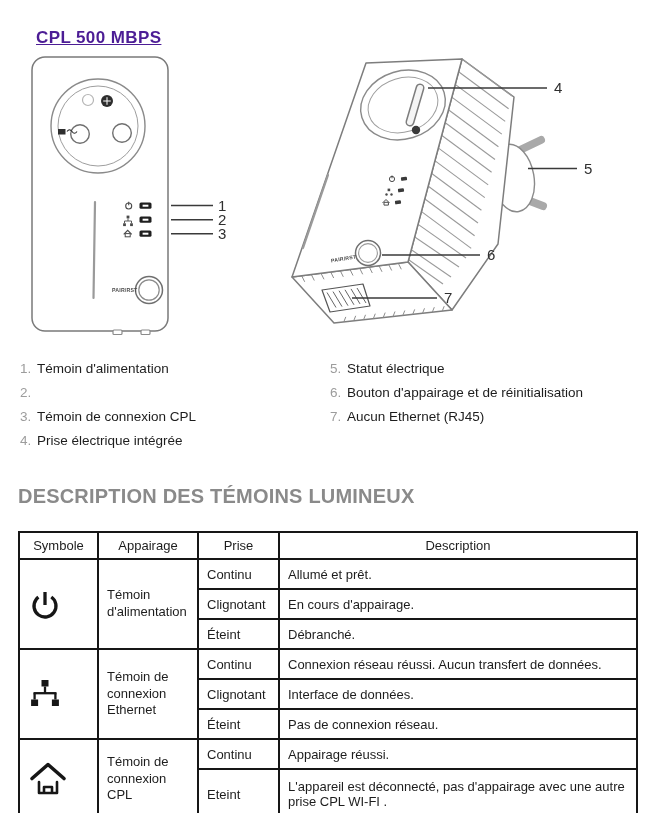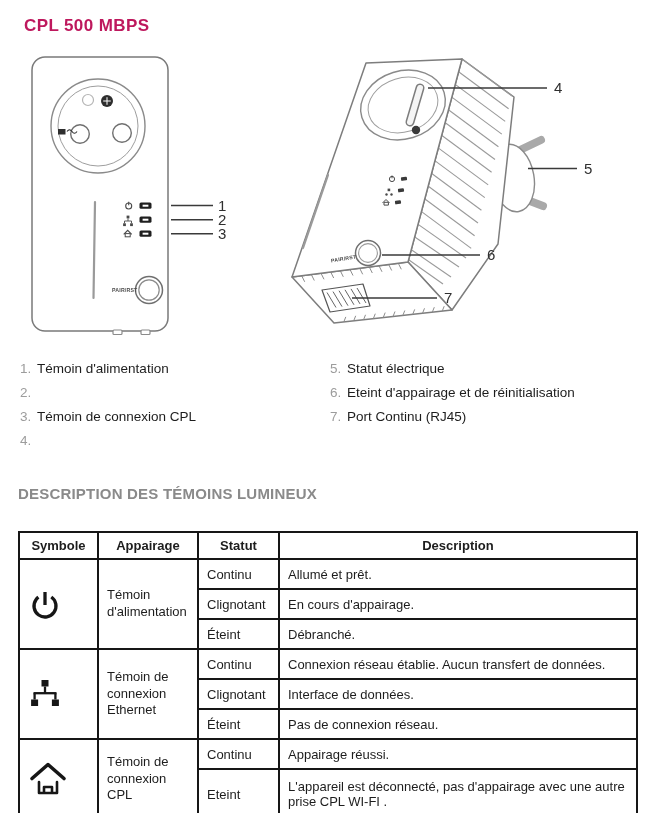--- a/index.html
+++ b/index.html
@@ -1,47 +1,47 @@
 <!DOCTYPE html>
 <html><head>
 <meta charset="utf-8">
 <style>
   html,body{margin:0;padding:0;}
   body{
     width:659px;height:813px;background:#ffffff;position:relative;
     font-family:"Liberation Sans", sans-serif;color:#1d1d1d;overflow:hidden;
   }
   h1.page-title{
-    position:absolute;left:20px;top:12px;margin:4px;
-    font-size:17px;font-weight:bold;letter-spacing:.4px;color:#be185d;
+    position:absolute;left:20px;top:12px;margin:16px;
+    font-size:17px;font-weight:bold;letter-spacing:.4px;color:#4c1d95;text-decoration:underline;
   }
   h2.section-title{
     position:absolute;left:18px;top:485px;margin:0;
-    font-size:15px;font-weight:bold;letter-spacing:.2px;color:#8a8a8a;
+    font-size:20px;font-weight:bold;letter-spacing:.2px;color:#8a8a8a;
   }
   svg.diagram{position:absolute;left:0;top:45px;}
   svg.diagram .co{font-size:15px;fill:#2f2f2f;}
   svg.diagram .pair{font-size:5.2px;font-weight:bold;fill:#4a4a4a;letter-spacing:.2px;}
   ul.legend{
     position:absolute;list-style:none;margin:0;padding:0;top:360px;
     font-size:13.5px;
   }
   ul.legend-left{left:20px;width:300px;}
   ul.legend-right{left:330px;width:320px;}
   ul.legend li{display:flex;line-height:17px;margin-bottom:7px;}
   ul.legend .num{color:#9c9c9c;width:17px;flex:0 0 17px;}
   ul.legend .lbl{color:#1d1d1d;}
   table.ledtable{
     position:absolute;left:18px;top:531px;width:618px;
     border-collapse:collapse;font-size:13px;table-layout:fixed;
   }
   table.ledtable th,table.ledtable td{
     border:2px solid #161616;padding:2px 8px;vertical-align:middle;text-align:left;
   }
-  table.ledtable th{text-align:center;font-weight:bold;height:21px;padding:2px 4px;}
+  table.ledtable th{text-align:center;font-weight:normal;height:21px;padding:2px 4px;}
   table.ledtable td{height:24px;}
   table.ledtable tr.tall td{height:44px;}
   td.sym{text-align:center;padding:2px;}
   td.iface{line-height:1.3;}
   .icon-cell-svg{display:inline-block;vertical-align:middle;}
 </style>
 </head>
 <body>
 
 <div class="page">
@@ -224,51 +224,52 @@
     </li>
     <li>
       <span class="num">2.</span>
     </li>
     <li>
       <span class="num">3.</span>
       <span class="lbl">Témoin de connexion CPL</span>
     </li>
     <li>
       <span class="num">4.</span>
+      <span class="lbl">Prise électrique intégrée</span>
     </li>
   </ul>
   <ul class="legend legend-right">
     <li>
       <span class="num">5.</span>
       <span class="lbl">Statut électrique</span>
     </li>
     <li>
       <span class="num">6.</span>
-      <span class="lbl">Eteint d'appairage et de réinitialisation</span>
+      <span class="lbl">Bouton d'appairage et de réinitialisation</span>
     </li>
     <li>
       <span class="num">7.</span>
-      <span class="lbl">Port Continu (RJ45)</span>
+      <span class="lbl">Aucun Ethernet (RJ45)</span>
     </li>
   </ul>
 
   <h2 class="section-title">DESCRIPTION DES TÉMOINS LUMINEUX</h2>
 
   <table class="ledtable">
     <colgroup>
         <col style="width:79px">
         <col style="width:100px">
         <col style="width:81px">
         <col style="width:358px">
       </colgroup>
     <thead>
       <tr>
         <th>Symbole</th>
         <th>Appairage</th>
-        <th>Statut</th>
+        <th>Prise</th>
         <th>Description</th>
       </tr>
     </thead>
     <tbody>
 
       <tr>
         <td class="sym" rowspan="3">
           <svg class="icon-cell-svg" width="34" height="36" viewBox="0 0 34 36">
             <circle cx="17" cy="20" r="11" fill="none" stroke="#161616" stroke-width="3.3" stroke-dasharray="55 14.2" transform="rotate(-55 17 20)"></circle>
             <line x1="17" y1="6" x2="17" y2="19" stroke="#161616" stroke-width="3.3"></line>
@@ -296,21 +297,21 @@
               <line x1="5.5" y1="14.2" x2="28.5" y2="14.2" stroke-width="2.3"></line>
               <line x1="6.6" y1="14.2" x2="6.6" y2="20.5" stroke-width="2.3"></line>
               <line x1="27.4" y1="14.2" x2="27.4" y2="20.5" stroke-width="2.3"></line>
               <rect x="3.1" y="20.5" width="7" height="6.5" stroke="none"></rect>
               <rect x="23.9" y="20.5" width="7" height="6.5" stroke="none"></rect>
             </g>
           </svg>
         </td>
         <td class="iface" rowspan="3">Témoin de connexion Ethernet</td>
         <td class="status">Continu</td>
-        <td class="desc">Connexion réseau établie. Aucun transfert de données.</td>
+        <td class="desc">Connexion réseau réussi. Aucun transfert de données.</td>
       </tr>
       <tr>
         <td class="status">Clignotant</td>
         <td class="desc">Interface de données.</td>
       </tr>
       <tr>
         <td class="status">Éteint</td>
         <td class="desc">Pas de connexion réseau.</td>
       </tr>
 

